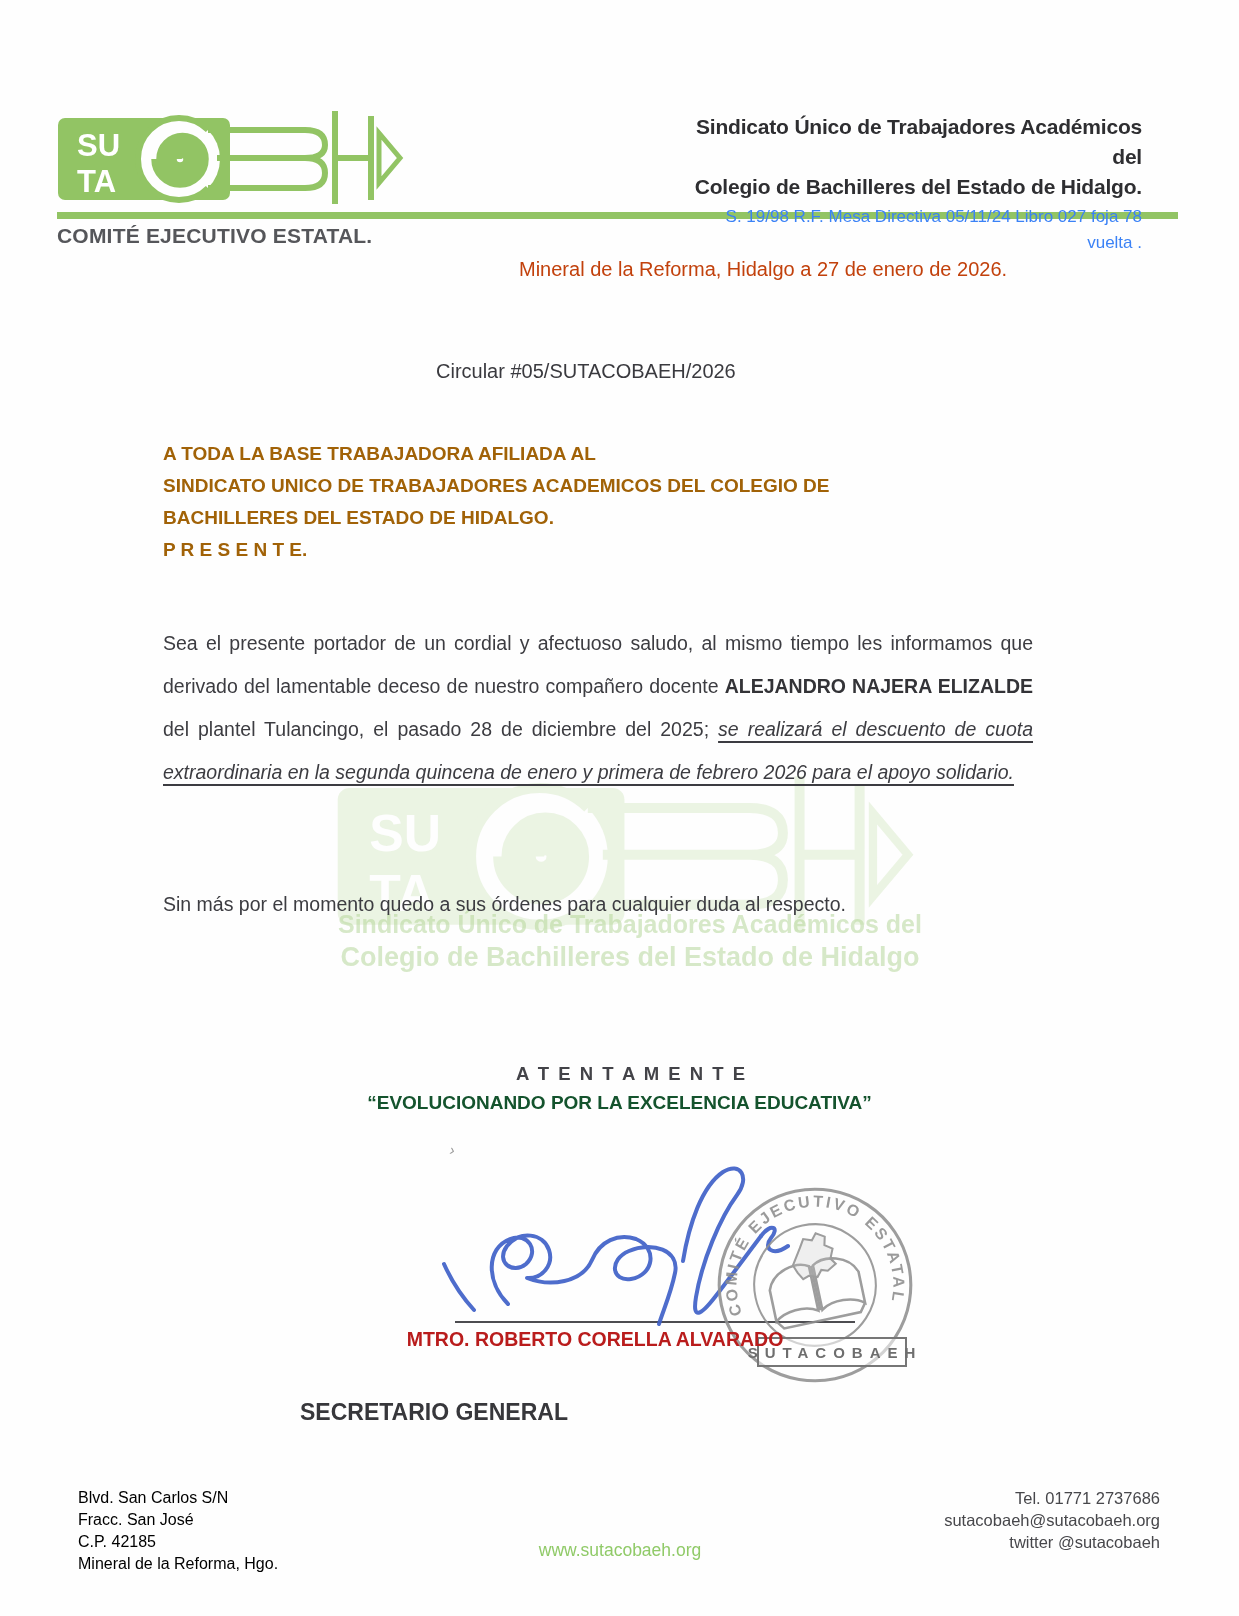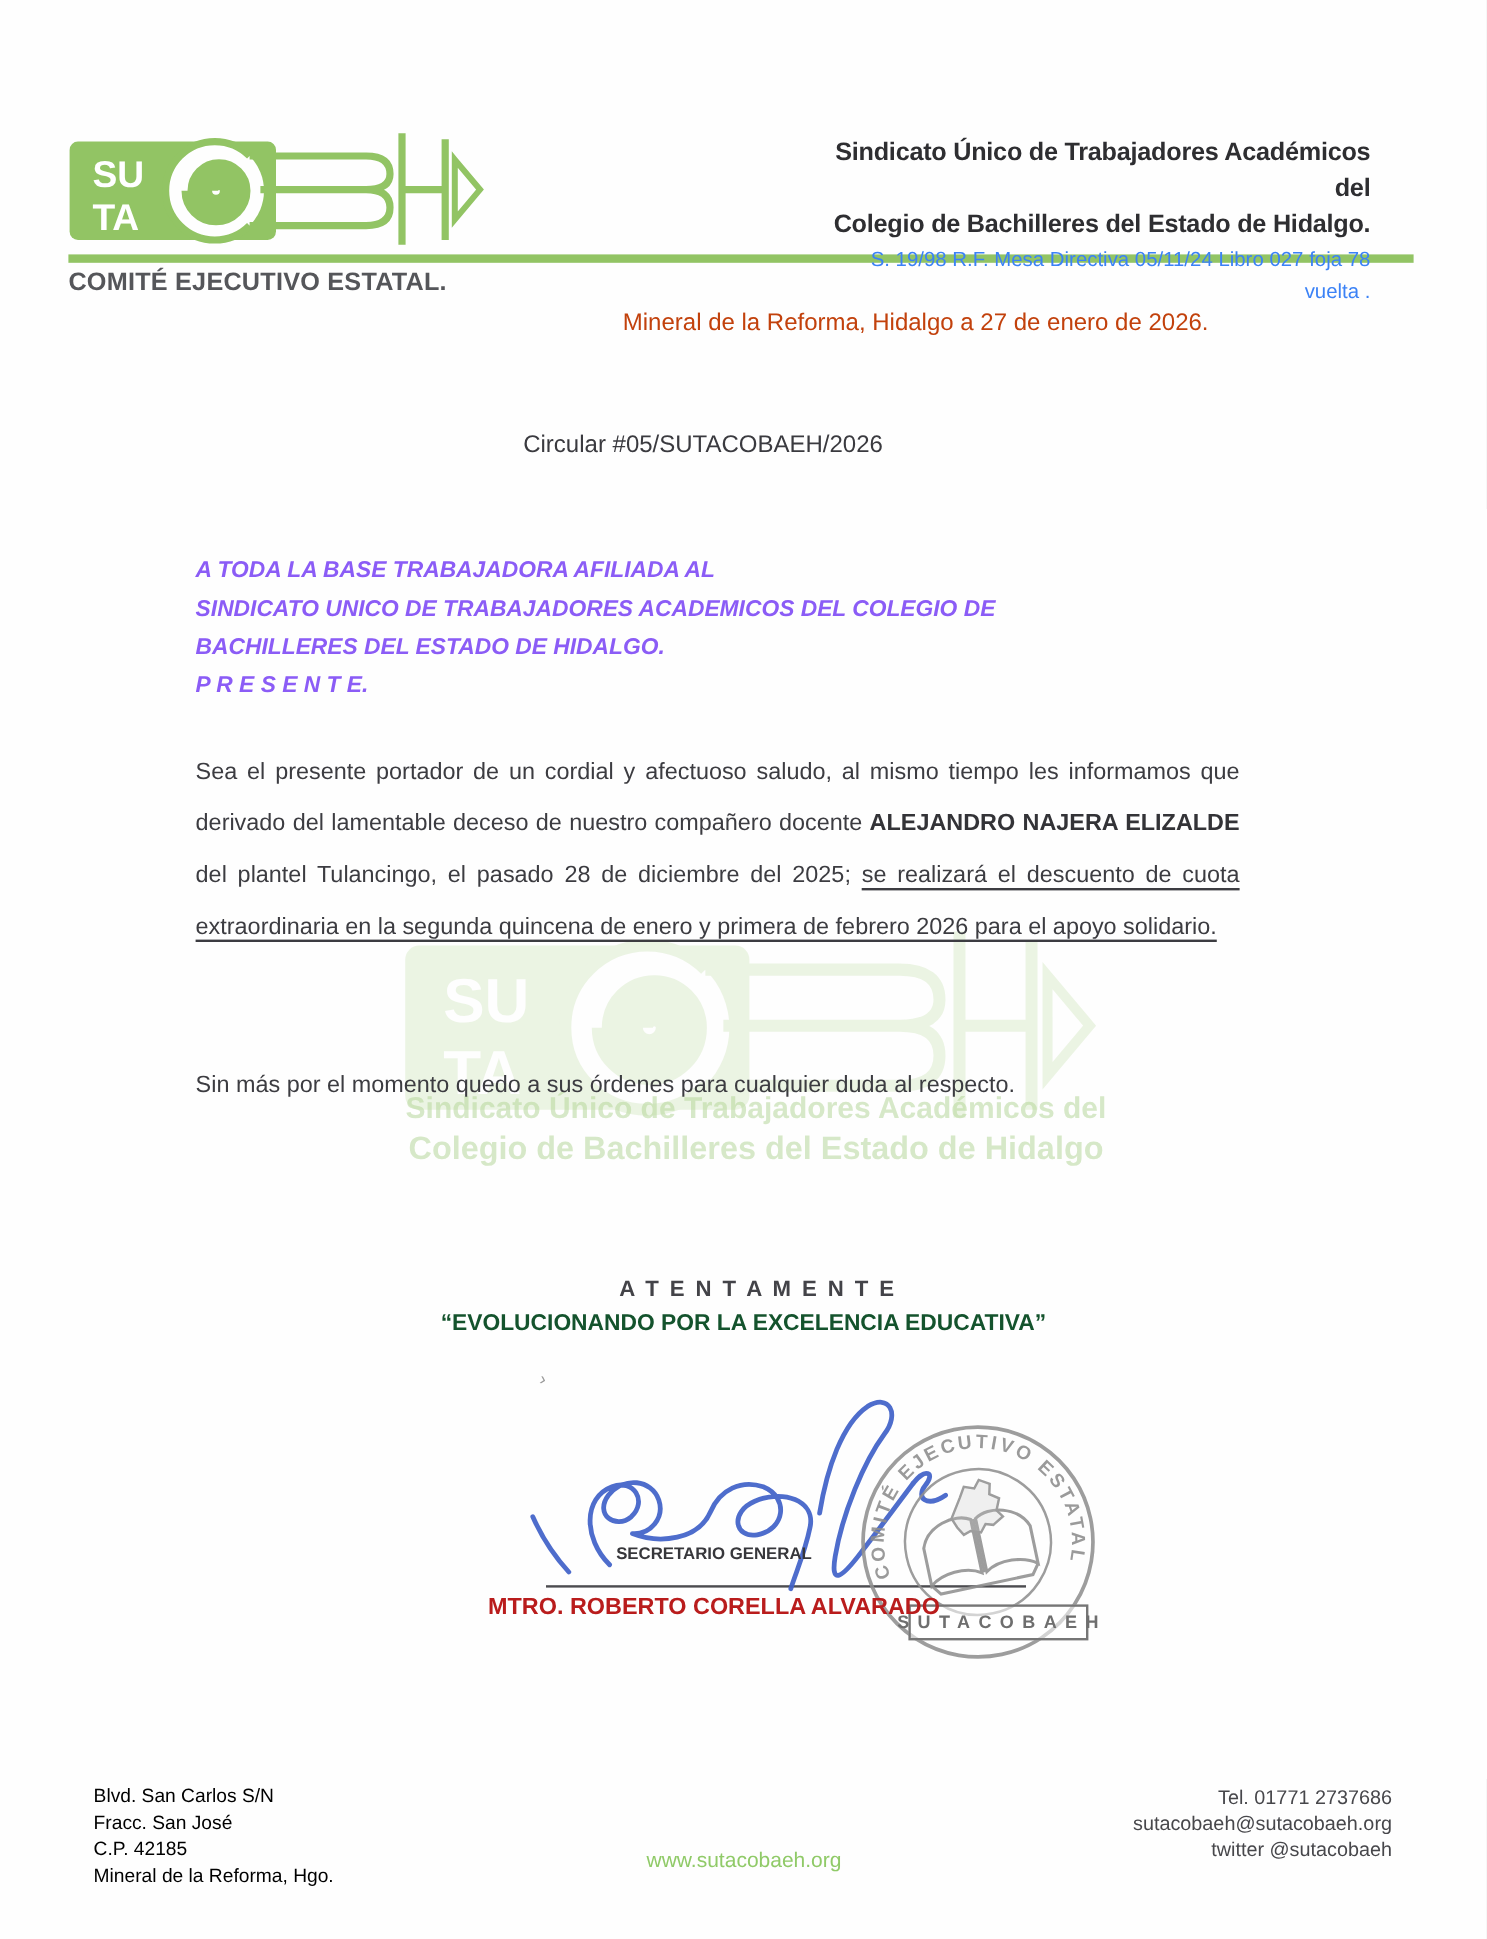--- a/index.html
+++ b/index.html
@@ -20,46 +20,47 @@
     color:#2e2e31;
     z-index:3;
   }
   .org-line{font-weight:bold;font-size:21px;line-height:30px;letter-spacing:-0.2px;}
   .org-registry{font-size:17px;line-height:26px;color:#3b82f6;margin-top:2px;}
   .green-rule{left:57px;top:212px;width:1121px;height:7px;background:#92c464;z-index:2;}
   .committee{left:57px;top:224px;font-size:21px;font-weight:bold;color:#55565a;letter-spacing:0.2px;z-index:3;}
   
   .dateline{left:519px;top:258px;font-size:20px;color:#c2410c;z-index:3;}
   .circular{left:436px;top:360px;font-size:20px;color:#3a3a3f;z-index:3;}
-  .addressee{left:163px;top:460px;width:760px;font-size:19px;font-weight:bold;color:#8b5cf6;line-height:32px;z-index:3;font-style:italic;}
+  .addressee{left:163px;top:438px;width:760px;font-size:19px;font-weight:bold;color:#a16207;line-height:32px;z-index:3;}
   .body-par{
     left:163px;top:622px;width:870px;
     font-size:19.5px;line-height:43px;
     text-align:justify;color:#3c3c41;z-index:3;
   }
   .body-par b{color:#333337;}
   .hl{
+    font-style:italic;
     text-decoration:underline;
     text-underline-offset:5px;
     text-decoration-thickness:1.5px;
   }
   .closing{left:163px;top:893px;font-size:19.5px;color:#3c3c41;z-index:3;}
   .atentamente{left:12px;top:1063px;width:1239px;text-align:center;font-size:18.5px;font-weight:bold;color:#434348;letter-spacing:2px;z-index:3;}
   .slogan{left:0;top:1092px;width:1239px;text-align:center;font-size:19px;font-weight:bold;color:#14532d;z-index:3;}
   
   .wm-logo{left:336px;top:768px;width:592px;opacity:0.17;z-index:1;}
   .wm-text{left:290px;top:908px;width:680px;text-align:center;z-index:1;color:#b7d79c;opacity:0.55;font-weight:bold;}
   .wm-t1{font-size:25px;line-height:32px;}
   .wm-t2{font-size:27px;line-height:34px;}
   
   .sig{left:430px;top:1140px;width:375px;height:200px;z-index:5;}
   .sig-artifact{left:450px;top:1141px;font-size:15px;color:#9a9a9a;transform:rotate(14deg);z-index:4;}
   .sig-line{left:455px;top:1321px;width:400px;height:2px;background:#4c4c50;z-index:4;}
   .signer-name{left:300px;top:1328px;width:590px;text-align:center;font-size:19.5px;font-weight:bold;color:#b91c1c;z-index:6;}
-  .signer-title{left:300px;top:1286px;width:590px;text-align:center;font-size:14px;font-weight:bold;color:#37373b;z-index:6;}
+  .signer-title{left:300px;top:1399px;width:590px;font-size:23px;font-weight:bold;color:#37373b;z-index:6;}
   .stamp{left:712px;top:1182px;width:206px;height:206px;z-index:5;opacity:0.88;}
   .stamp-box{
     left:757px;top:1337px;width:140px;height:26px;z-index:5;
     border:2.5px solid #767676;
     display:flex;align-items:center;justify-content:center;
     background:rgba(255,255,255,0.55);
     font-size:15px;color:#6e6e6e;letter-spacing:7px;font-weight:bold;
     padding-left:6px;
   }
   

